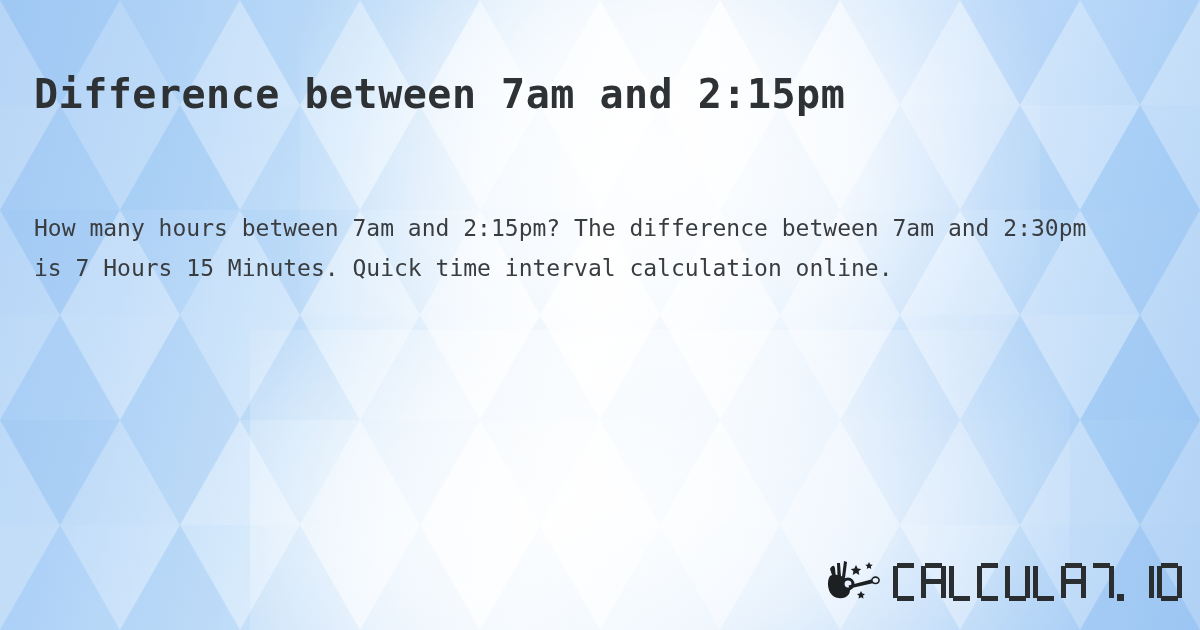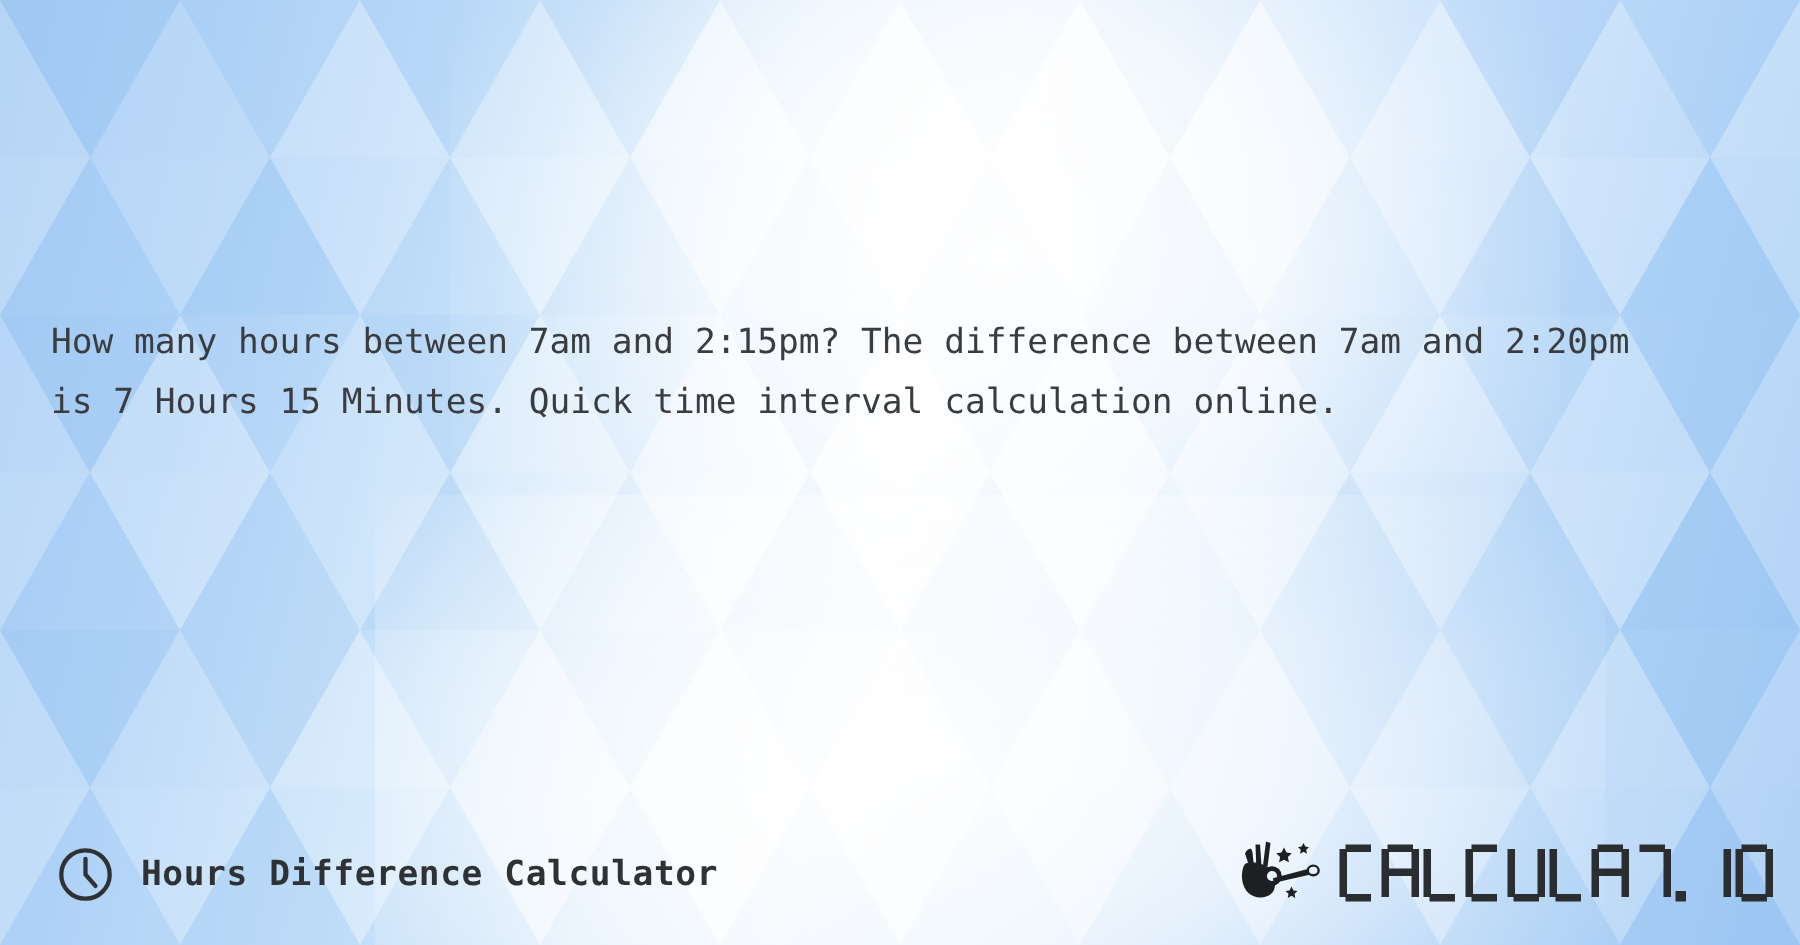--- a/index.html
+++ b/index.html
@@ -332,37 +332,29 @@
         <polygon points="1200,630 1260,525 1140,525" fill="#ffffff" fill-opacity="0.12"></polygon>
       </g>
     </svg>
   </div>
 
   <div class="glow"></div>
   <div class="glow2"></div>
 
   <div class="content">
 
-
-    <p class="lede">How many hours between 7am and 2:15pm? The difference between 7am and 2:20pm is 7 Hours 15 Minutes. Quick time interval calculation online.</p>
+    <h1 class="title">Difference between 7am and 2:15pm</h1>
+
+    <p class="lede">How many hours between 7am and 2:15pm? The difference between 7am and 2:30pm is 7 Hours 15 Minutes. Quick time interval calculation online.</p>
 
 
   </div>
 
   <div class="footer">
 
-    <div class="brandline">
-      <span class="clock-icon-wrap">
-        <svg class="clock-icon" viewBox="0 0 40 40" xmlns="http://www.w3.org/2000/svg">
-          <circle cx="20" cy="20" r="17" fill="none" stroke="#2f3234" stroke-width="3"></circle>
-          <path d="M20 9 L20 20 L27 28" fill="none" stroke="#2f3234" stroke-width="3" stroke-linecap="round" stroke-linejoin="round"></path>
-        </svg>
-      </span>
-      <span class="brand-label">Hours Difference Calculator</span>
-    </div>
 
     <div class="logo">
       <span>
         <svg class="wand-icon" viewBox="0 0 62 44" xmlns="http://www.w3.org/2000/svg">
 
           <path d="M12 3 L15 3 L16 17 L12.5 17 Z" fill="#1d2022"></path>
           <path d="M19 1 L22 2 L20 18 L17 17 Z" fill="#1d2022"></path>
           <path d="M5 9 C5 9 7 5 9 6 C10.5 7 10 12 11 16 L8 18 Z" fill="#1d2022"></path>
 
           <path d="M5 16 C2 20 2 30 7 35 C12 40 21 39 24 34 C26 30 25 24 22 20 C19 16 9 13 5 16 Z" fill="#1d2022"></path>

